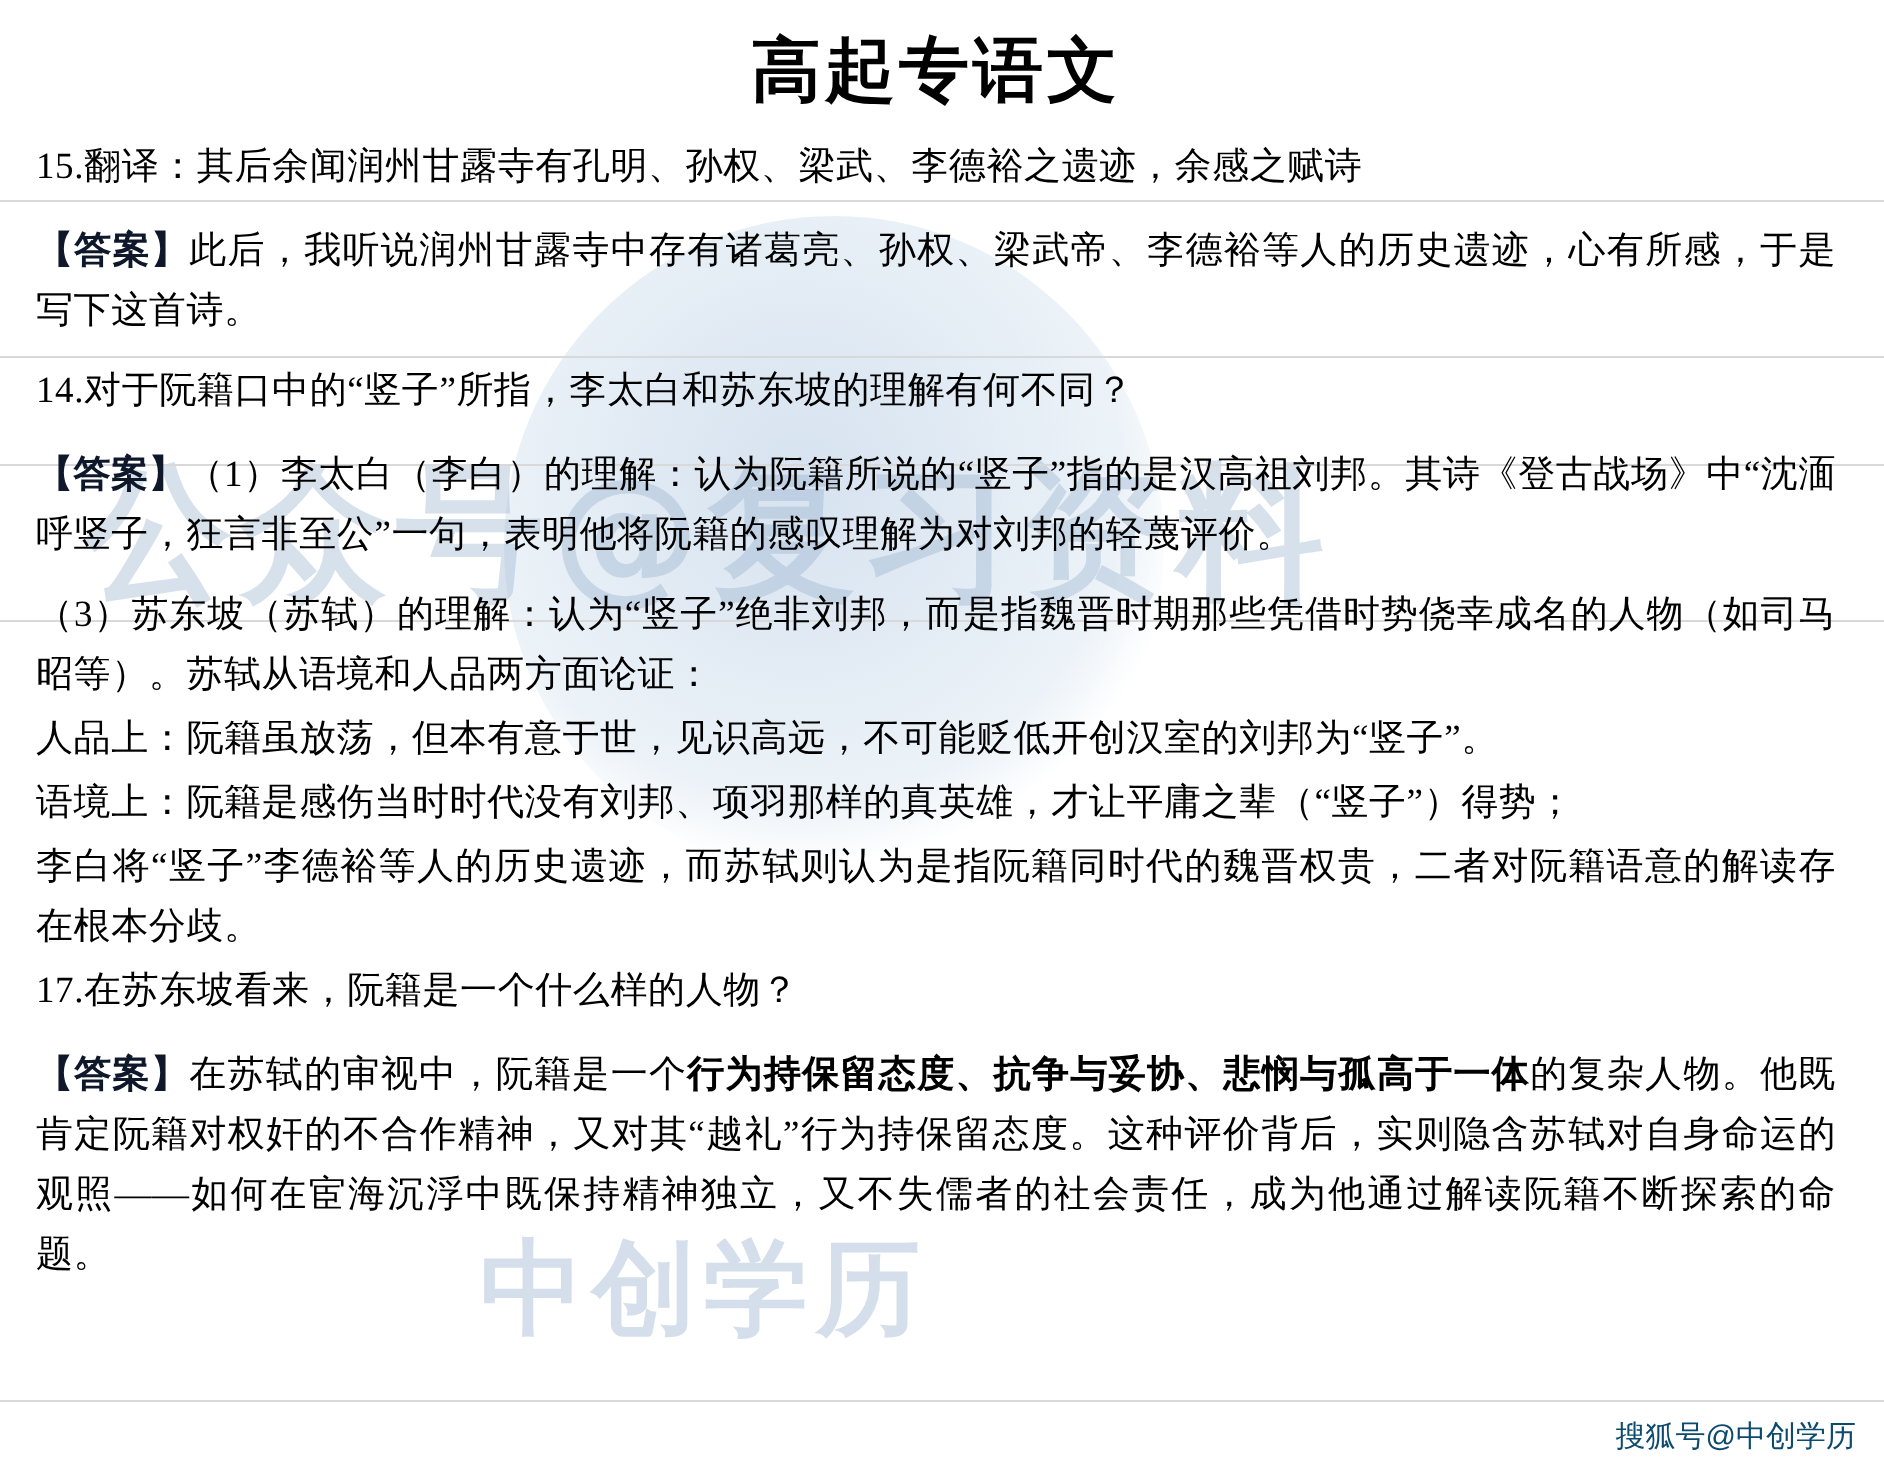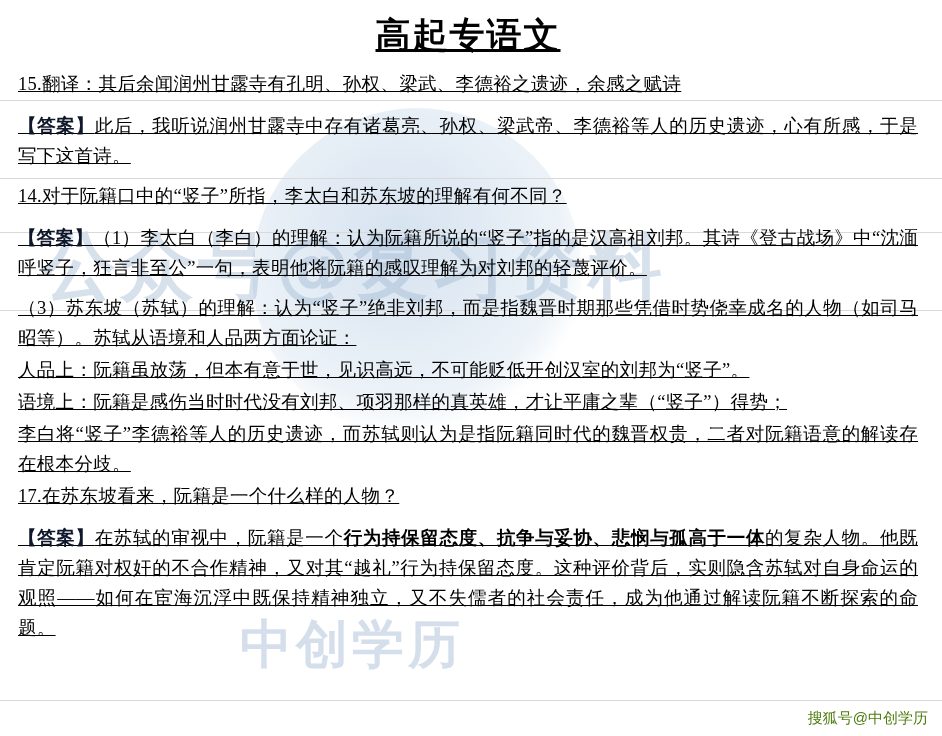--- a/index.html
+++ b/index.html
@@ -53,21 +53,20 @@
     height: 330px;
     border-radius: 50%;
     background: radial-gradient(circle at 45% 40%, rgba(120,160,205,0.30), rgba(150,185,215,0.18) 60%, rgba(255,255,255,0) 72%);
     pointer-events: none;
   }
 
   .content {
     position: relative;
     z-index: 3;
     padding: 8px 24px 0 18px;
-    text-decoration: underline;
   }
 
   .title {
     text-align: center;
     font-size: 35px;
     font-weight: bold;
     letter-spacing: 2px;
     margin: 4px 0 10px 0;
     font-family: "Liberation Serif", "DejaVu Serif", serif;
   }
@@ -104,21 +103,21 @@
   .sep2 { top: 178px; }
   .sep3 { top: 232px; }
   .sep4 { top: 310px; }
   .sep5 { top: 700px; }
 
   .footer {
     position: absolute;
     right: 14px;
     bottom: 8px;
     font-size: 15px;
-    color: #4d7c0f;
+    color: #0c4a6e;
     font-family: "Liberation Sans", "DejaVu Sans", sans-serif;
     z-index: 4;
   }
 </style>
 </head>
 <body>
 
 <div id="page">
 
   <div class="wm-circle"></div>

